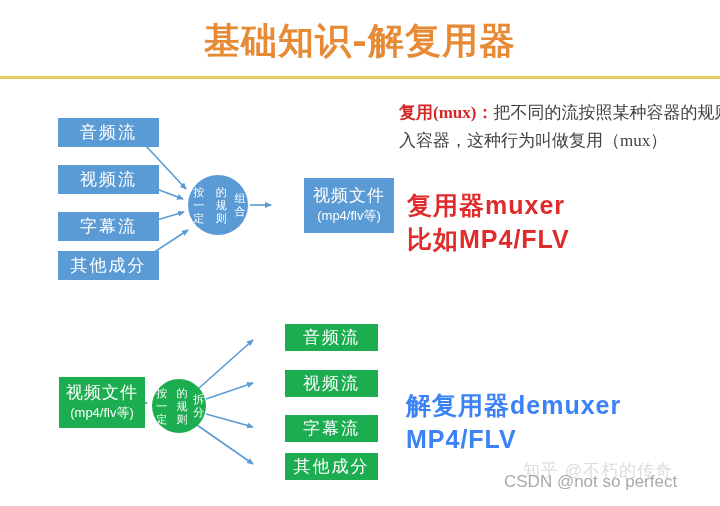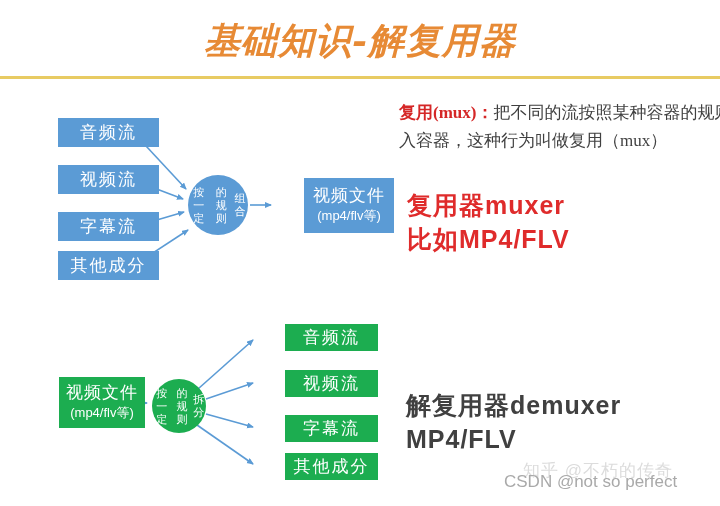--- a/index.html
+++ b/index.html
@@ -3,21 +3,21 @@
 <meta charset="utf-8">
 <style>
   html,body{margin:0;padding:0;background:#fff;}
   .slide{
     position:relative;width:720px;height:506px;background:#ffffff;overflow:hidden;
     font-family:"Liberation Sans",sans-serif;
   }
   .page-title{
     position:absolute;top:18px;left:0;width:720px;text-align:center;
     font-family:"DejaVu Serif",serif;font-weight:bold;font-size:36px;
-    color:#e78a35;letter-spacing:1px;line-height:44px;font-style:italic;
+    color:#e78a35;letter-spacing:1px;line-height:44px;
   }
   .title-rule{position:absolute;top:76px;left:0;width:720px;height:3px;background:#e8cb63;}
 
   .node{
     position:absolute;display:flex;align-items:center;justify-content:center;
     color:#ffffff;font-size:17px;letter-spacing:2px;margin-left:27px;
   }
   .blue{background:#5b9bd5;}
   .green{background:#1cad50;}
   .filebox{flex-direction:column;letter-spacing:1px;line-height:20px;}
@@ -29,21 +29,21 @@
   }
   .arrows{position:absolute;left:0;top:0;pointer-events:none;}
 
   .note{
     position:absolute;width:354px;font-size:17px;line-height:28px;color:#404040;
     font-family:"Liberation Serif",serif;text-align:left;
   }
   .note .red-label{color:#d52727;font-weight:bold;}
   .bigtext{position:absolute;font-weight:bold;font-size:25px;line-height:34px;letter-spacing:1px;}
   .bigtext.red{color:#df2b2b;}
-  .bigtext.gold{color:#404040;}
+  .bigtext.gold{color:#3b82f6;}
 
   .wm{position:absolute;font-size:17px;white-space:nowrap;}
   .wm-zhihu{color:#dcdcdc;text-shadow:1px 1px 0 #ffffff;letter-spacing:1px;}
   .wm-csdn{color:#a9a9a9;text-shadow:1px 1px 0 #ffffff;}
 </style>
 </head>
 <body>
 
 <div class="slide">
 

